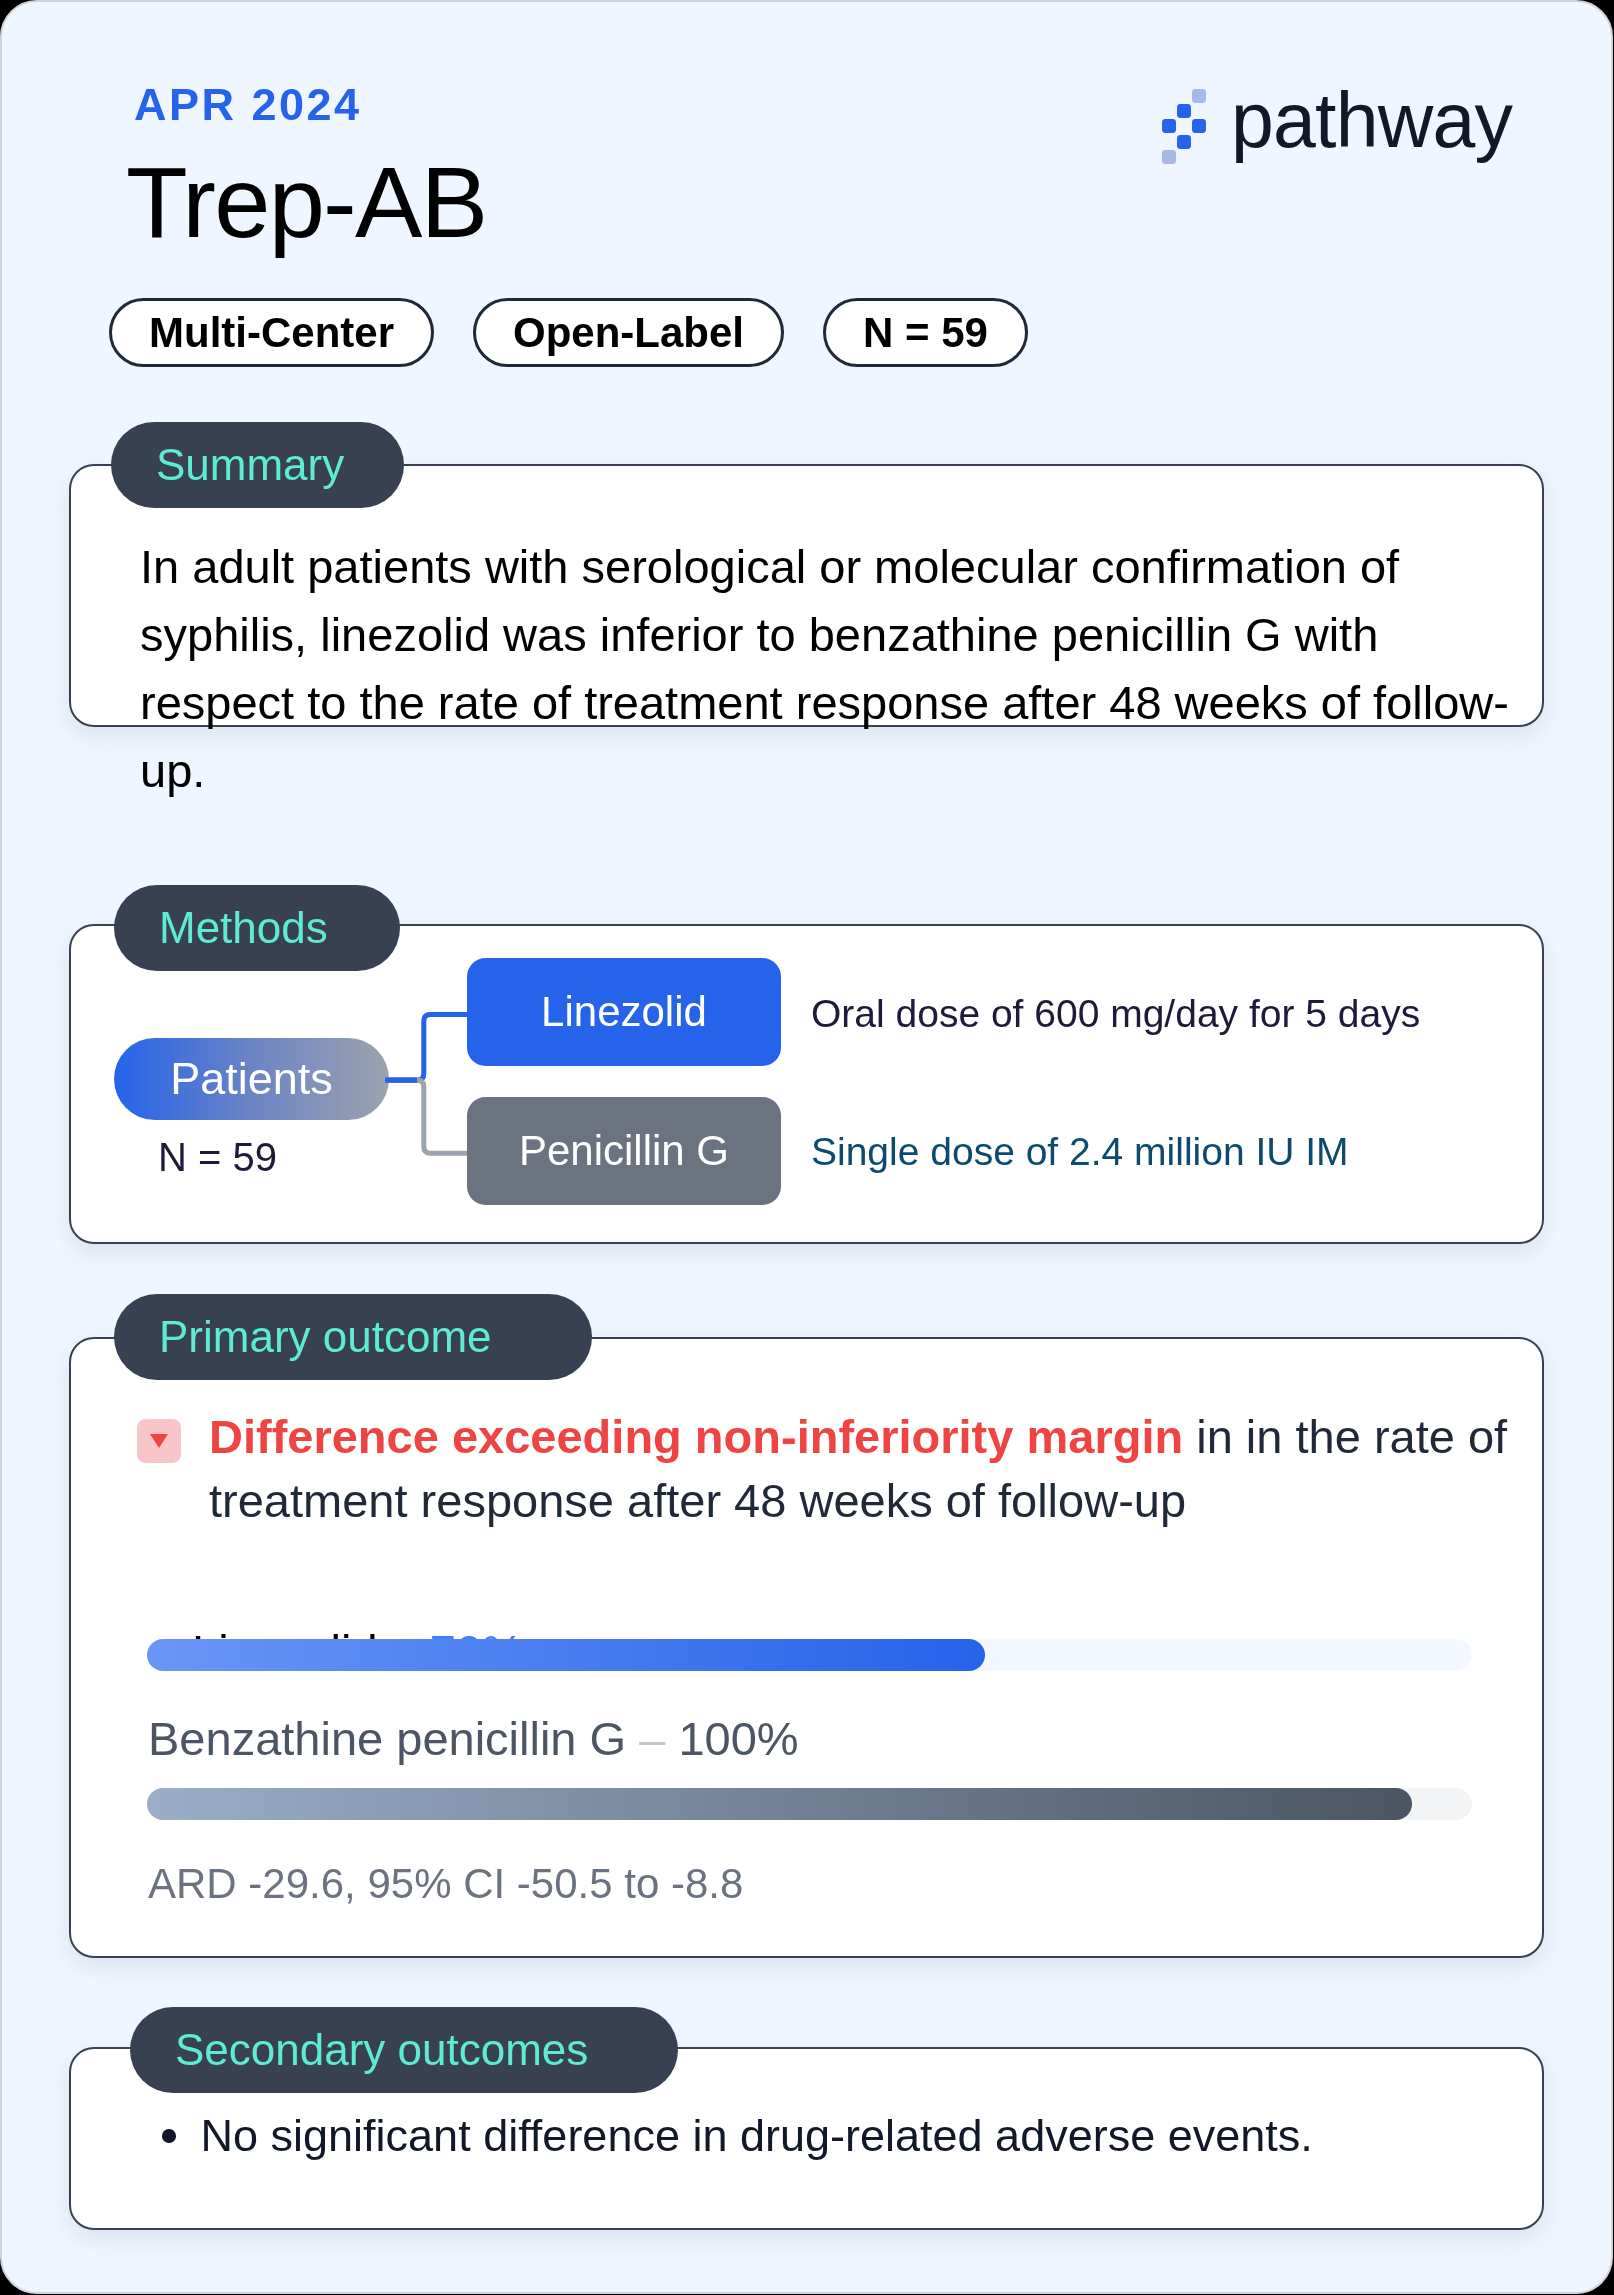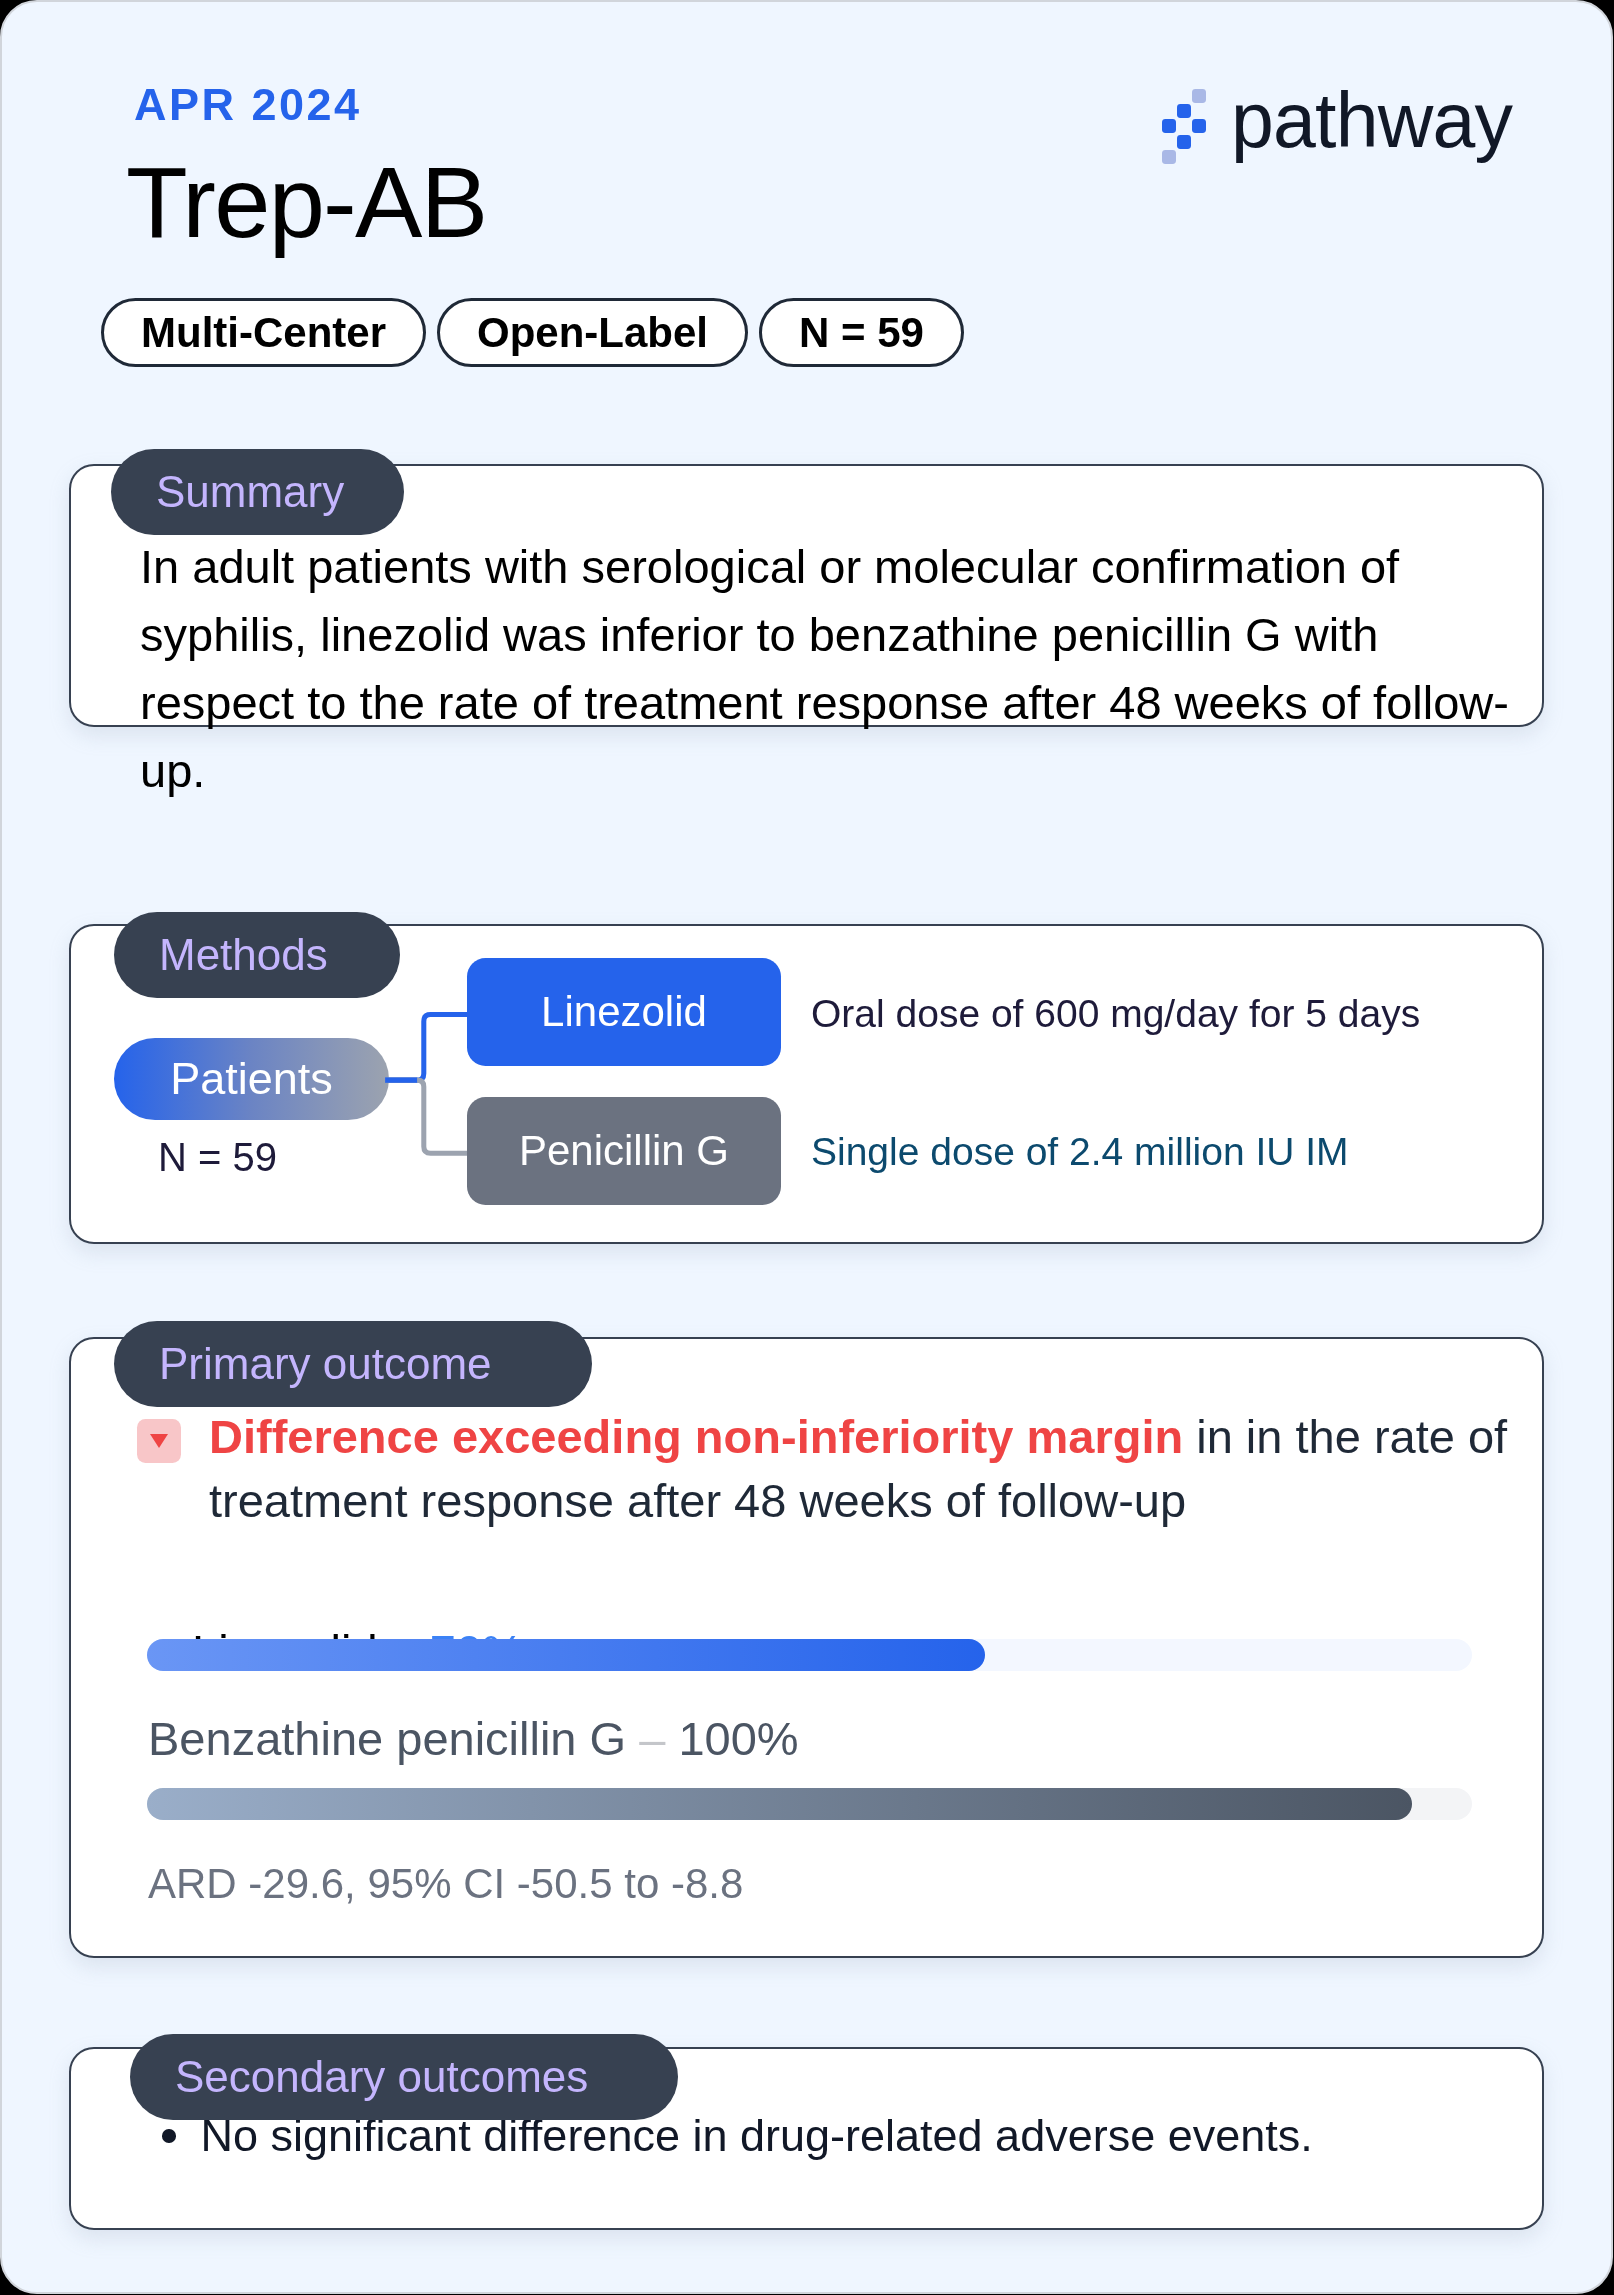--- a/index.html
+++ b/index.html
@@ -7,29 +7,29 @@
     .card {
       position: absolute; left: 0; top: 0; width: 1609px; height: 2290px;
       background: #eff6ff; border: 2.5px solid #d1d5db; border-radius: 37px;
     }
     .date { position: absolute; left: 132px; top: 77px; font-size: 45px; font-weight: 700; color: #2563eb; letter-spacing: 2.5px; }
     .title { position: absolute; left: 124px; top: 150px; font-size: 101px; font-weight: 400; color: #000; letter-spacing: -1.7px; line-height: 1; }
     .logo { position: absolute; left: 1159px; top: 77px; height: 92px; display: flex; align-items: center; }
     .logo-mark { position: relative; width: 50px; height: 81px; margin-right: 20px; }
     .logo-mark span { position: absolute; width: 14.3px; height: 14.3px; border-radius: 3.4px; }
     .logo-text { font-size: 77px; color: #111827; letter-spacing: -0.8px; line-height: 1; position: relative; top: -5px; }
-    .badges { position: absolute; left: 99px; top: 296px; display: flex; gap: 11px; }
+    .badges { position: absolute; left: 107px; top: 296px; display: flex; gap: 39px; }
     .badge {
       height: 69px; padding: 0 37px; border: 3.4px solid #1f2937; border-radius: 37px;
       background: #fff; display: flex; align-items: center; font-size: 42px; font-weight: 700; color: #000; box-sizing: border-box;
     }
     .section { position: absolute; left: 67px; width: 1475px; background: #fff; border: 2.5px solid #374151; border-radius: 25px; box-sizing: border-box; box-shadow: 0 8.4px 20px rgba(148,163,184,0.22); }
     .pill {
-      position: absolute; height: 86px; background: #374151; color: #c4b5fd; border-radius: 44px;
-      font-size: 44px; display: flex; align-items: center; padding: 0 45px; box-sizing: border-box; margin-top: 27px;
+      position: absolute; height: 86px; background: #374151; color: #5eead4; border-radius: 44px;
+      font-size: 44px; display: flex; align-items: center; padding: 0 45px; box-sizing: border-box;
     }
     .summary-text { position: absolute; left: 69px; top: 67px; width: 1379px; font-size: 47px; line-height: 68px; color: #000; }
     .m-patients {
       position: absolute; left: 43px; top: 112px; width: 275px; height: 82px; border-radius: 42px;
       background: linear-gradient(90deg, #2563eb 0%, #6b84c4 50%, #9ca3af 100%);
       color: #fff; font-size: 45px; display: flex; align-items: center; justify-content: center;
     }
     .m-n { position: absolute; left: 87px; top: 209px; font-size: 40px; color: #1e1b3a; }
     .m-arm { position: absolute; left: 396px; width: 314px; height: 108px; border-radius: 18.5px; color: #fff; font-size: 42px; display: flex; align-items: center; justify-content: center; }
     .m-desc { position: absolute; left: 740px; font-size: 39px; }

